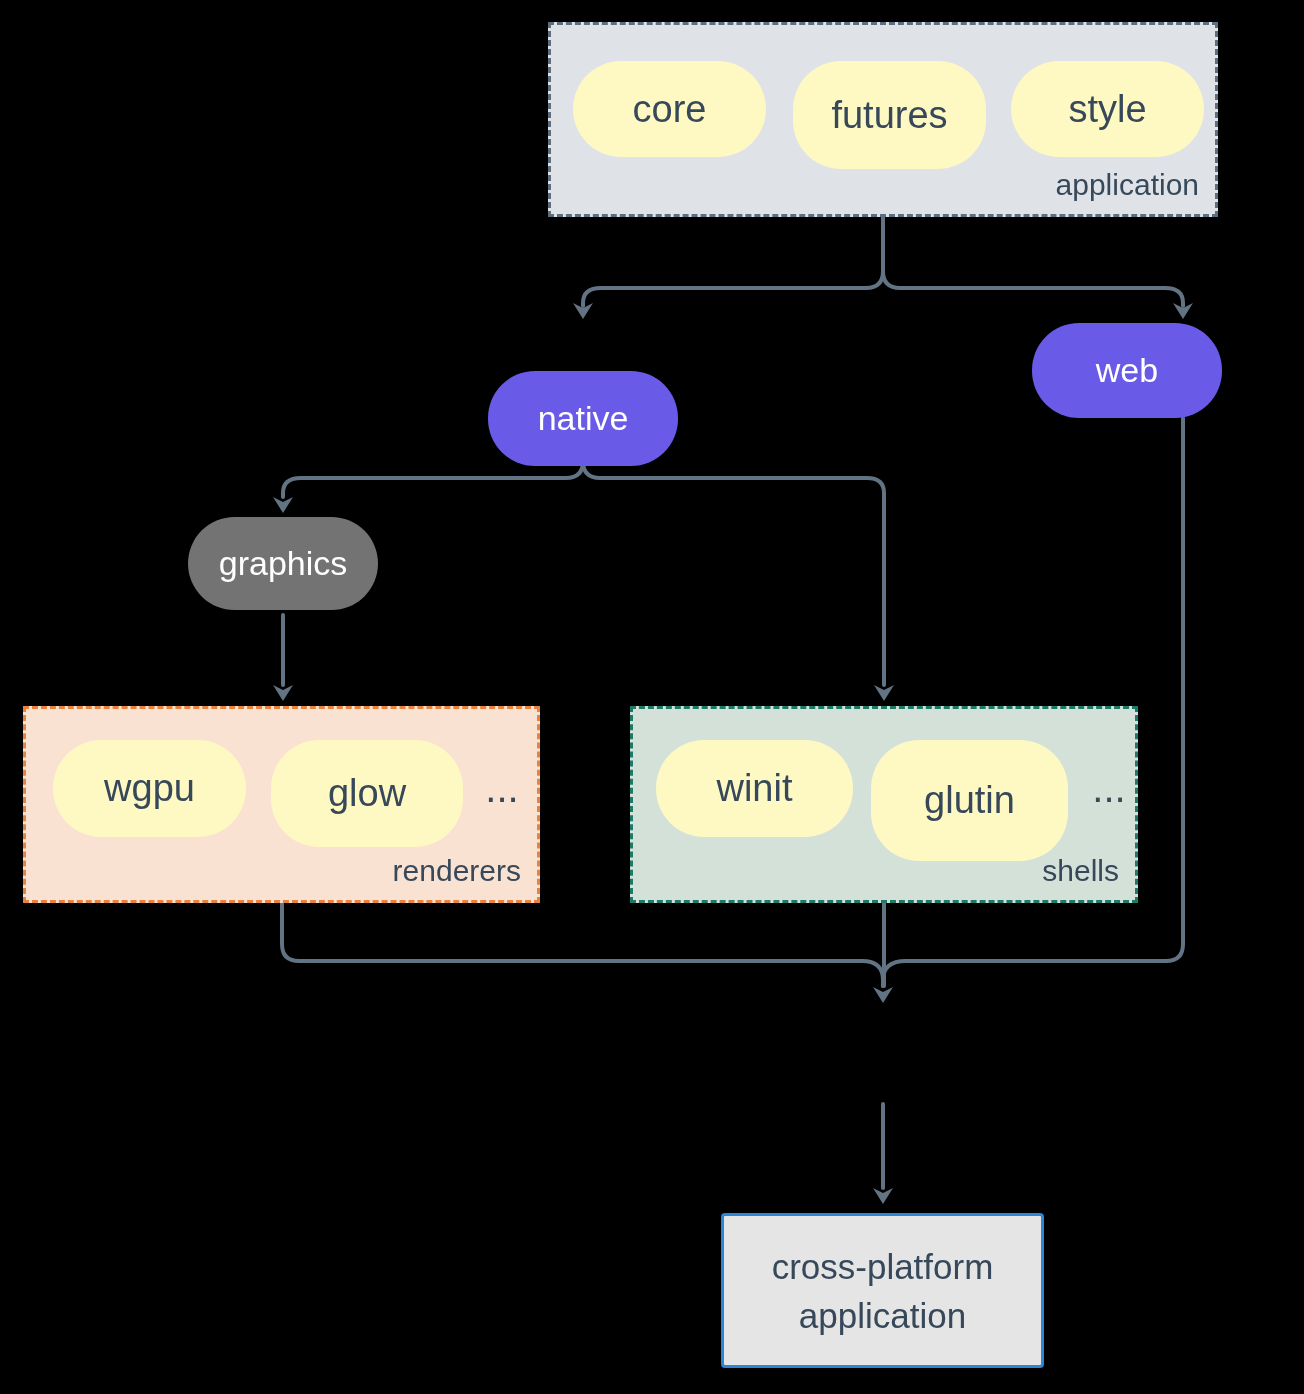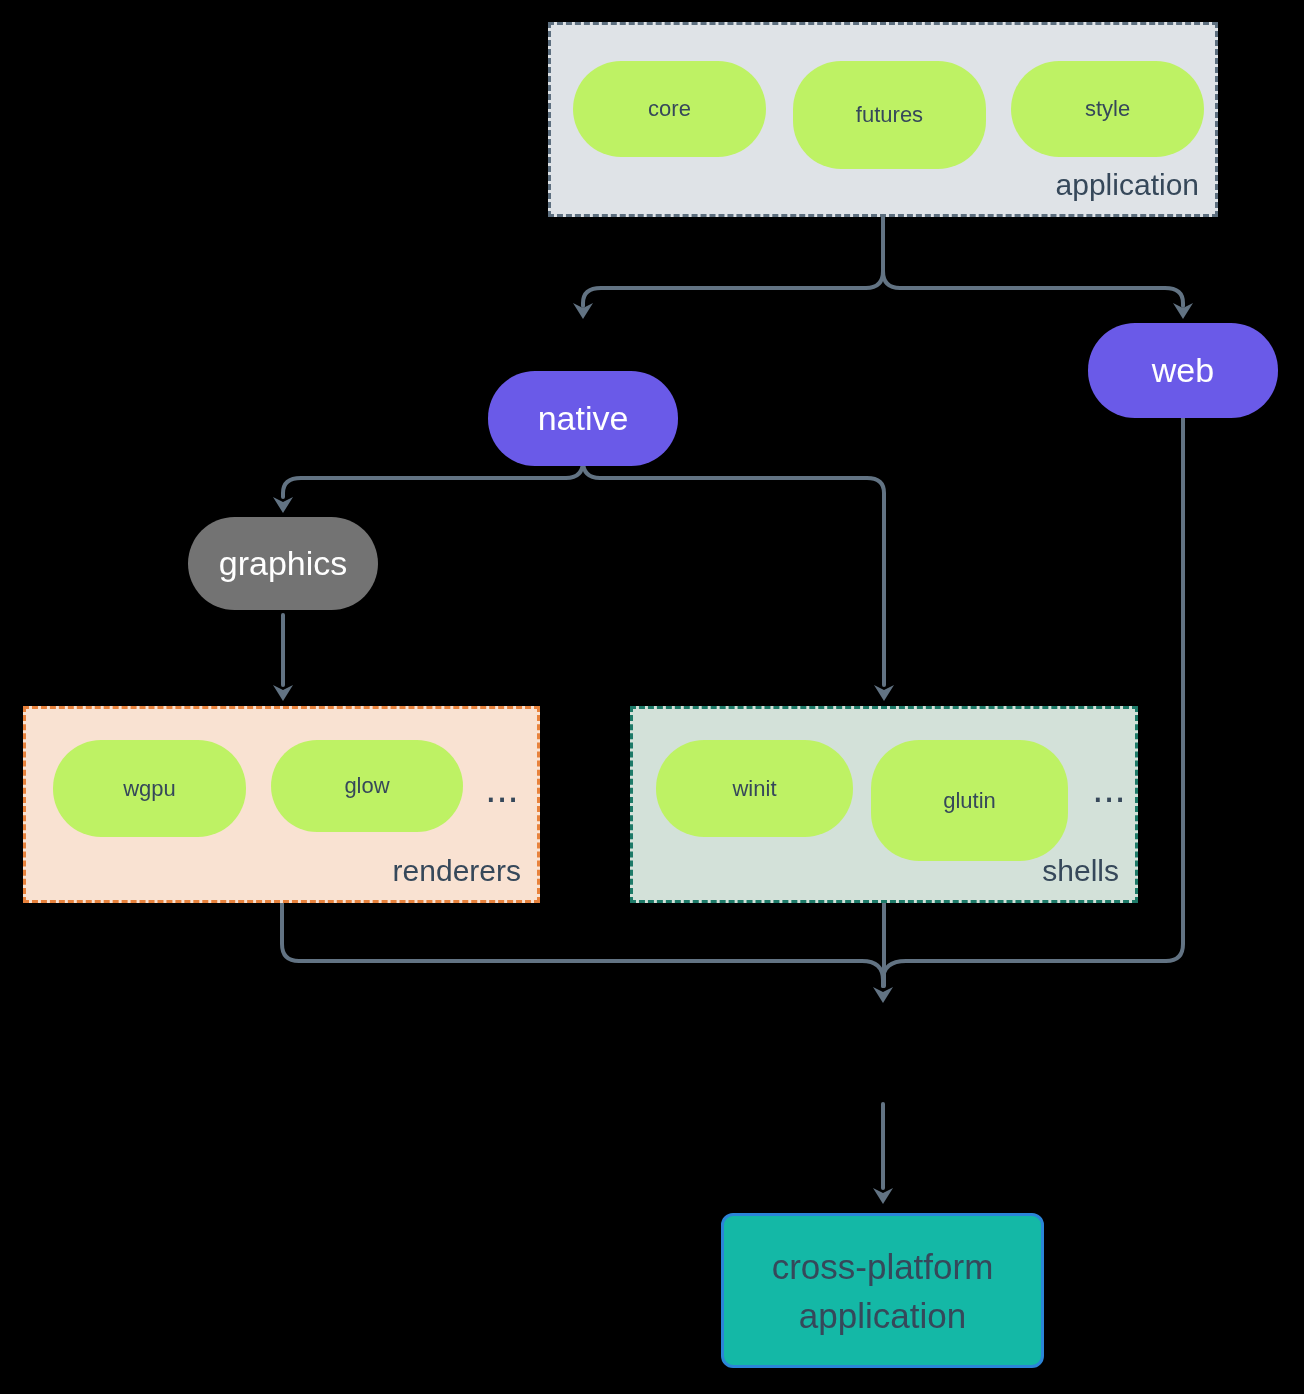--- a/index.html
+++ b/index.html
@@ -9,40 +9,40 @@
   }
   .connectors { position:absolute; left:0; top:0; width:1304px; height:1394px; }
   .group {
     position:absolute; box-sizing:border-box;
   }
   .group.foundations { left:548px; top:22px;  width:670px; height:195px; background:#dfe3e7; border:3px dashed #5d6f7f; }
   .group.renderers   { left:23px;  top:706px; width:517px; height:197px; background:#f9e2d2; border:3px dashed #e8823c; }
   .group.shells      { left:630px; top:706px; width:508px; height:197px; background:#d3e1d9; border:3px dashed #1d7a68; }
   .pill {
     position:absolute; display:flex; align-items:center; justify-content:center;
-    border-radius:48px; font-size:22px; color:#36485a; background:#bef264;
+    border-radius:48px; font-size:38px; color:#36485a; background:#fef9c3;
   }
   .node {
     position:absolute; display:flex; align-items:center; justify-content:center;
     border-radius:47px; font-size:34px; color:#ffffff;
   }
   .node.native   { left:488px;  top:323px;  width:190px; height:95px; background:#6a5ae8;margin-top:48px; }
-  .node.web      { left:1088px; top:323px;  width:190px; height:95px; background:#6a5ae8; }
+  .node.web      { left:1032px; top:323px;  width:190px; height:95px; background:#6a5ae8; }
   .node.graphics { left:188px;  top:517px;  width:190px; height:93px; background:#737373; }
   .node.iced     { left:790px;  top:1010px; width:186px; height:94px; background:#2e8bdc; }
   .group-label {
     position:absolute; right:16px; bottom:12px; font-size:30px; color:#36485a;
   }
   .ellipsis {
     position:absolute; top:31px; height:97px; width:56px; display:flex;
     align-items:center; justify-content:center; font-size:40px; color:#36485a;
   }
   .appbox {
     position:absolute; left:721px; top:1213px; width:323px; height:155px;
-    box-sizing:border-box; background:#14b8a6; border:3px solid #2b85d8; border-radius:12px;
+    box-sizing:border-box; background:#e5e5e5; border:3px solid #2b85d8; border-radius:4px;
     display:flex; align-items:center; justify-content:center; text-align:center;
     font-size:35px; line-height:1.4; color:#36485a; padding:0 24px;
   }
   .cpath { stroke:#627383; stroke-width:4; fill:none; stroke-linecap:round; }
   .ahead { fill:#627383; stroke:none; }
 </style>
 </head>
 <body>
 
 <div class="stage">
@@ -80,21 +80,21 @@
     <div class="group-label">application</div>
   </div>
 
   <div class="node native">native</div>
   <div class="node web">web</div>
 
   <div class="node graphics">graphics</div>
 
   <div class="group renderers">
     <div class="pill" style="left:27px; top:31px; width:193px; height:97px;">wgpu</div>
-    <div class="pill" style="left:245px; top:31px; width:192px; height:92px;">glow</div>
+    <div class="pill" style="left:245px; top:31px; width:192px; height:107px;">glow</div>
     <div class="ellipsis" style="left:448px;">...</div>
     <div class="group-label">renderers</div>
   </div>
 
   <div class="group shells">
     <div class="pill" style="left:23px; top:31px; width:197px; height:97px;">winit</div>
     <div class="pill" style="left:238px; top:31px; width:197px; height:121px;">glutin</div>
     <div class="ellipsis" style="left:448px;">...</div>
     <div class="group-label">shells</div>
   </div>

